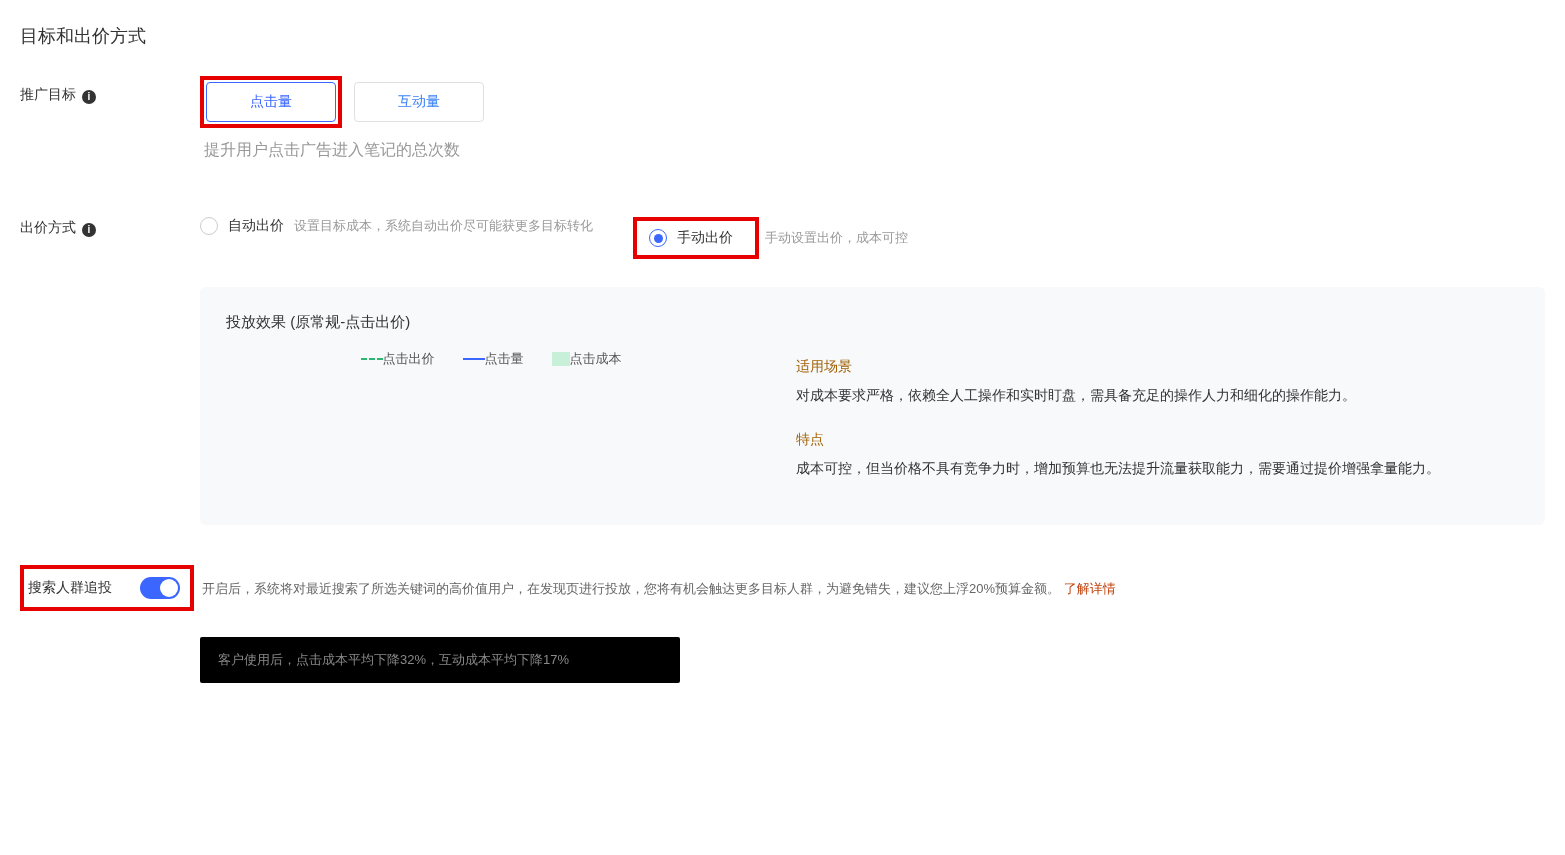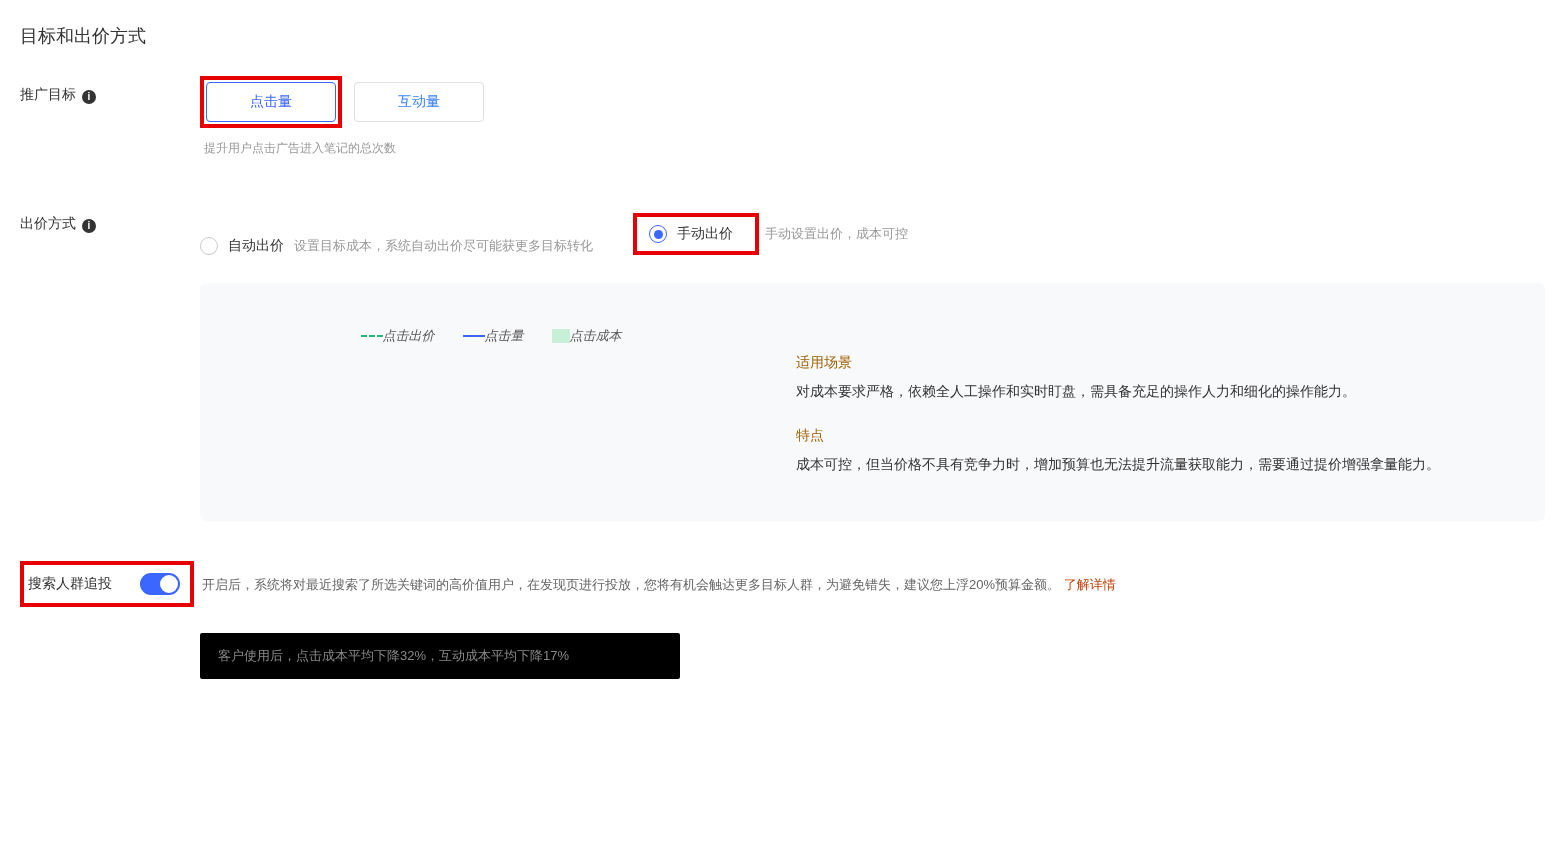--- a/index.html
+++ b/index.html
@@ -59,32 +59,32 @@
     display: flex;
     align-items: center;
     justify-content: center;
   }
   .tab-btn.active {
     border-color: #3b66ff;
     color: #3b66ff;
   }
   .help-text {
     color: #999;
-    font-size: 12px;
+    font-size: 16px;
     margin-top: 12px;
     margin-left: 4px;
   }
   .highlight-box {
     border: 4px solid #e60000;
     padding: 2px;
     display: inline-block;
   }
   .radio-row {
     display: flex;
-    align-items: flex-end;
+    align-items: flex-start;
     gap: 40px;
     padding-top: 8px;
   }
   .radio-opt {
     display: flex;
     align-items: center;
     cursor: pointer;
   }
   .radio-circle {
     width: 18px;
@@ -143,21 +143,21 @@
   }
   .chart-svg { display: block; }
   .legend {
     display: flex;
     gap: 28px;
     justify-content: center;
     margin-top: 18px;
     font-size: 13px;
     color: #555;
   }
-  .legend-item { display: flex; align-items: center; gap: 0; font-style: italic; }
+  .legend-item { display: flex; align-items: center; gap: 0; }
   .lg-dash {
     width: 22px; height: 0;
     border-top: 2.5px dashed #2bb673;
   }
   .lg-line {
     width: 22px; height: 0;
     border-top: 2.5px solid #3b66ff;
   }
   .lg-block {
     width: 18px; height: 14px;
@@ -264,20 +264,21 @@
             <span class="radio-circle checked"></span>
             <span class="radio-label">手动出价</span>
           </span>
         </span>
         <span class="radio-desc" style="margin-left:6px;">手动设置出价，成本可控</span>
       </div>
     </div>
 
     <div class="effect-panel">
       <div class="effect-left">
+        <div class="effect-title">投放效果 (原常规-点击出价)</div>
         <div class="legend">
           <div class="legend-item">
               <span class="lg-dash"></span>
               <span>点击出价</span>
             </div>
           <div class="legend-item">
               <span class="lg-line"></span>
               <span>点击量</span>
             </div>
           <div class="legend-item">

